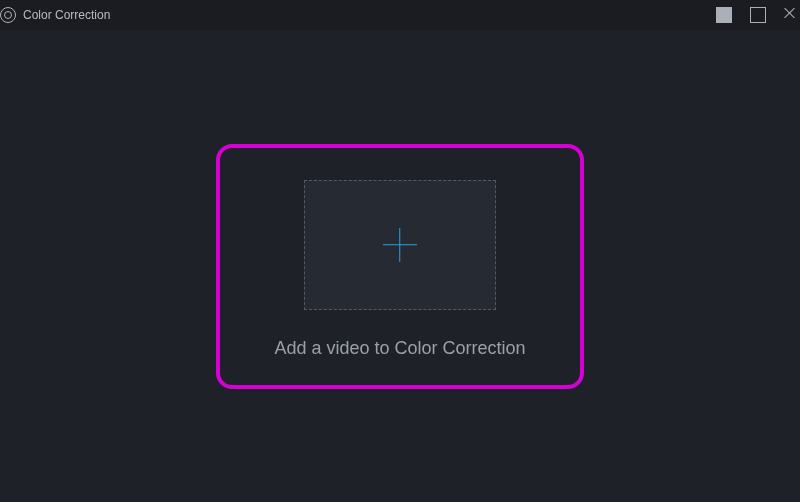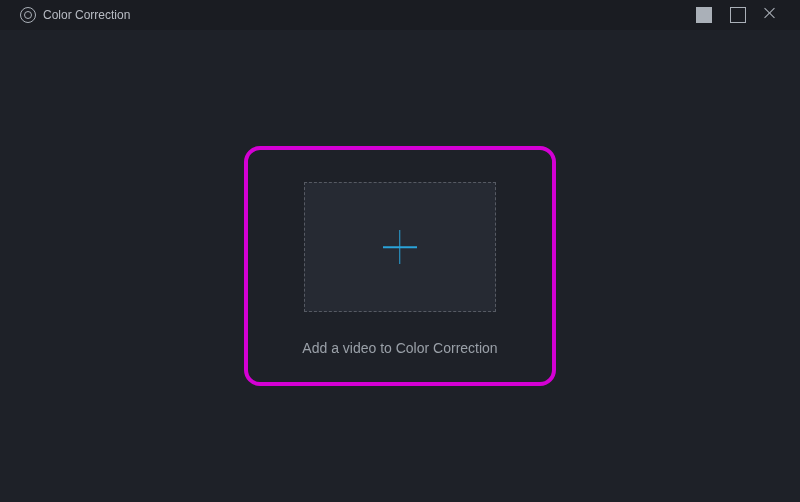--- a/index.html
+++ b/index.html
@@ -13,21 +13,21 @@
       background: #1e2128;
       font-family: -apple-system, "Segoe UI", Arial, sans-serif;
       overflow: hidden;
       position: relative;
     }
     .titlebar {
       height: 30px;
       background: #1a1c22;
       display: flex;
       align-items: center;
-      padding: 0 20px;
+      padding: 0 0;
       color: #b8bcc4;
       font-size: 12px;
       justify-content: space-between;
     }
     .titlebar-left {
       display: flex;
       align-items: center;
       gap: 7px;
     }
     .app-icon {
@@ -142,21 +142,21 @@
       top: 50%;
       left: 0;
       height: 1.5px;
       width: 100%;
       transform: translateY(-50%);
     }
 
     .caption {
       margin-top: 28px;
       color: #9aa0a8;
-      font-size: 14px;
+      font-size: 18px;
       font-weight: 400;
       text-align: center;
     }
   </style>
 </head>
 <body>
 
 <div class="titlebar">
   <div class="titlebar-left">
     <span class="app-icon"></span>

